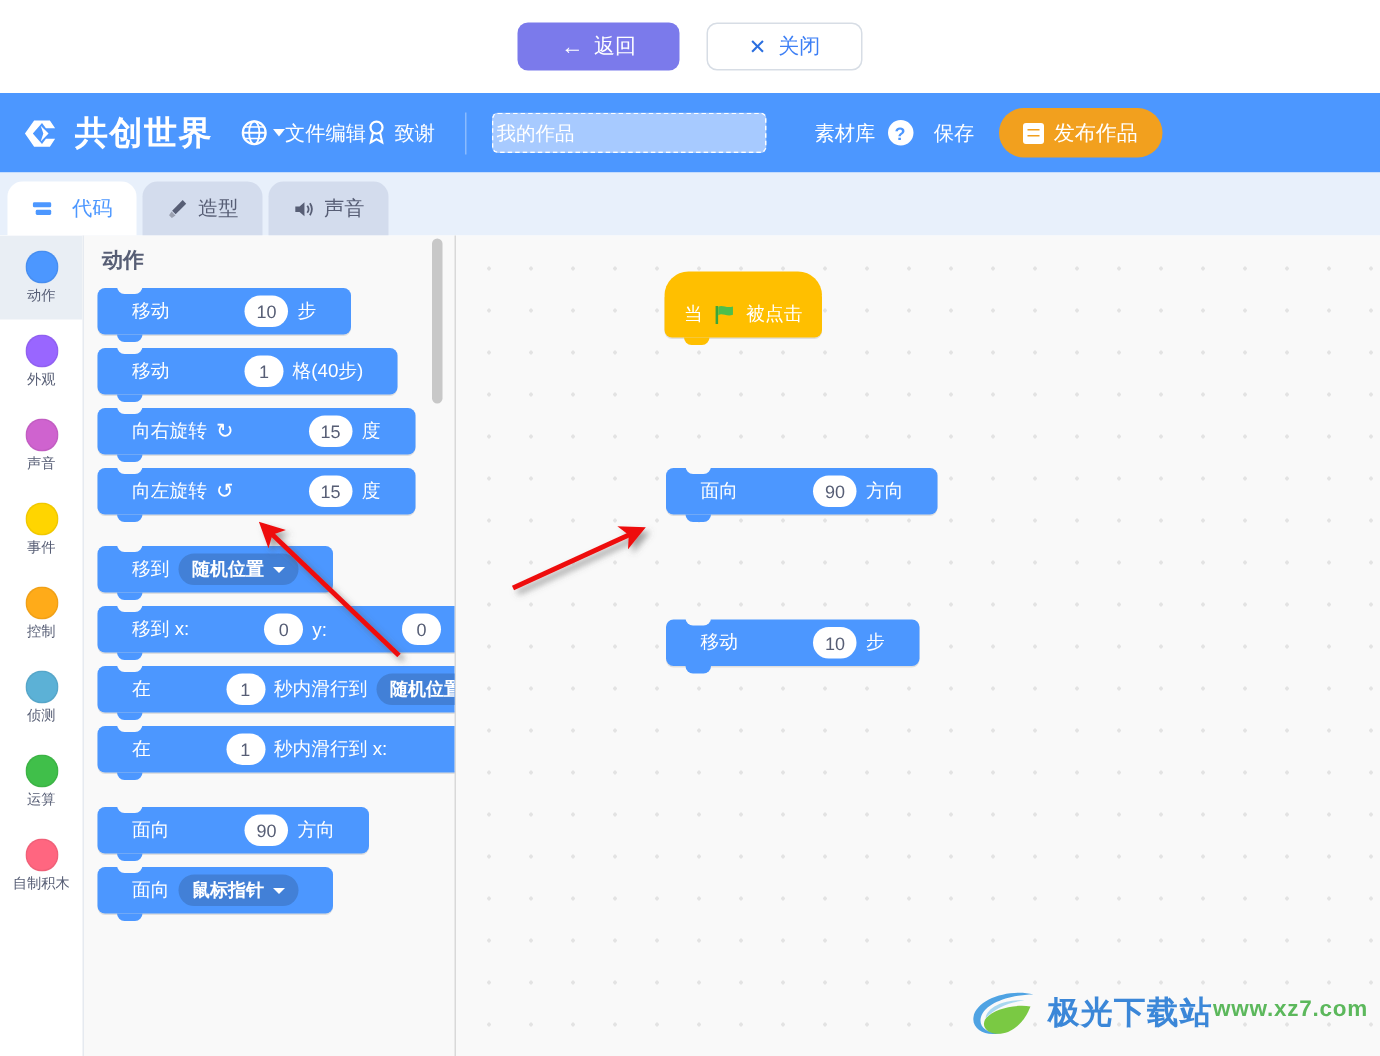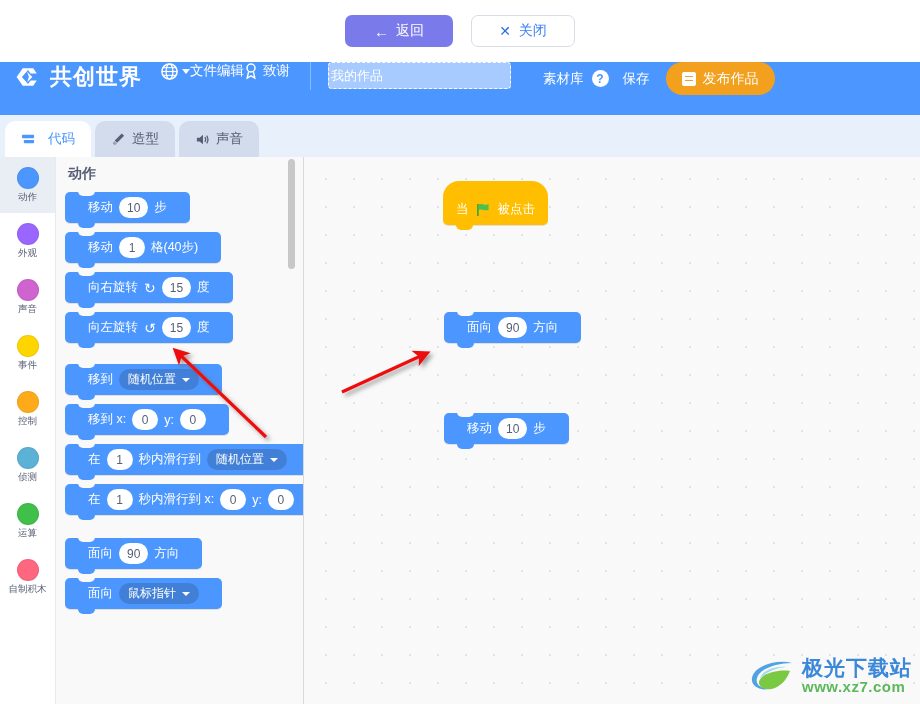--- a/index.html
+++ b/index.html
@@ -29,21 +29,21 @@
     background: #ffffff; border: 1px solid #d7dde5; color: #3d7ff5;
     display: flex; align-items: center; justify-content: center; gap: 8px;
     font-size: 14px; cursor: pointer;
   }
   .btn-close .xmark { font-size: 14px; color: #2b6fe0; font-weight: bold; }
 
   
   .appheader {
     position: absolute; left: 0; top: 62px; width: 920px; height: 53px;
     background: #4c97ff;
-    display: flex; align-items: flex-start; padding: 0 14px;
+    display: flex; align-items: center; padding: 0 14px;
   }
   .logo-wrap { display: flex; align-items: center; gap: 8px; }
   .logo-mark { width: 28px; height: 28px; }
   .logo-text {
     color: #ffffff; font-size: 22px; font-weight: bold; letter-spacing: 1px;
     white-space: nowrap;
   }
   .globe-item {
     display: flex; align-items: center; gap: 3px; margin-left: 18px;
     cursor: pointer;
@@ -158,25 +158,26 @@
     content:''; position: absolute; left: 13px; bottom: -5px;
     width: 17px; height: 5px; background: #4c97ff;
     border-radius: 0 0 5px 5px;
   }
   .blk.on-canvas::before { background: #f9f9f9; }
   .oval {
     background: #ffffff; color: #575e75; border-radius: 11px;
     min-width: 26px; height: 21px; padding: 0 8px;
     display: inline-flex; align-items: center; justify-content: center;
     font-size: 12px;
+    margin-left: 44px;
   }
   .drop {
     background: #4280d7; color: #ffffff; border-radius: 11px;
     height: 21px; padding: 0 9px;
-    display: inline-flex; align-items: center; gap: 6px; font-size: 12px;
+    display: inline-flex; align-items: center; gap: 6px; font-size: 12px; font-weight: bold;
   }
   .drop .dcaret {
     width: 0; height: 0; border-left: 4px solid transparent;
     border-right: 4px solid transparent; border-top: 4.5px solid #ffffff;
   }
   .rot { font-size: 14px; }
 
   
   .canvas {
     position: absolute; left: 304px; top: 157px; width: 616px; height: 547px;
@@ -206,21 +207,21 @@
 
   
   .arrows { position: absolute; left: 0; top: 0; width: 920px; height: 704px;
             pointer-events: none; }
 
   
   .watermark {
     position: absolute; right: 8px; bottom: 6px;
     display: flex; align-items: center; gap: 4px;
   }
-  .wm-text { display: flex; flex-direction: column; line-height: 1.05; }
+  .wm-text { display: flex; flex-direction: row; line-height: 1.05; }
   .wm-top { font-size: 21px; font-weight: bold; color: #3b87d8; letter-spacing: 1px; }
   .wm-bot { font-size: 15px; font-weight: bold; color: #5cb85c; letter-spacing: 0.5px; }
 </style>
 </head>
 <body>
 
 <div id="app">
 
   <div class="topbar">
     <div class="btn-back">

